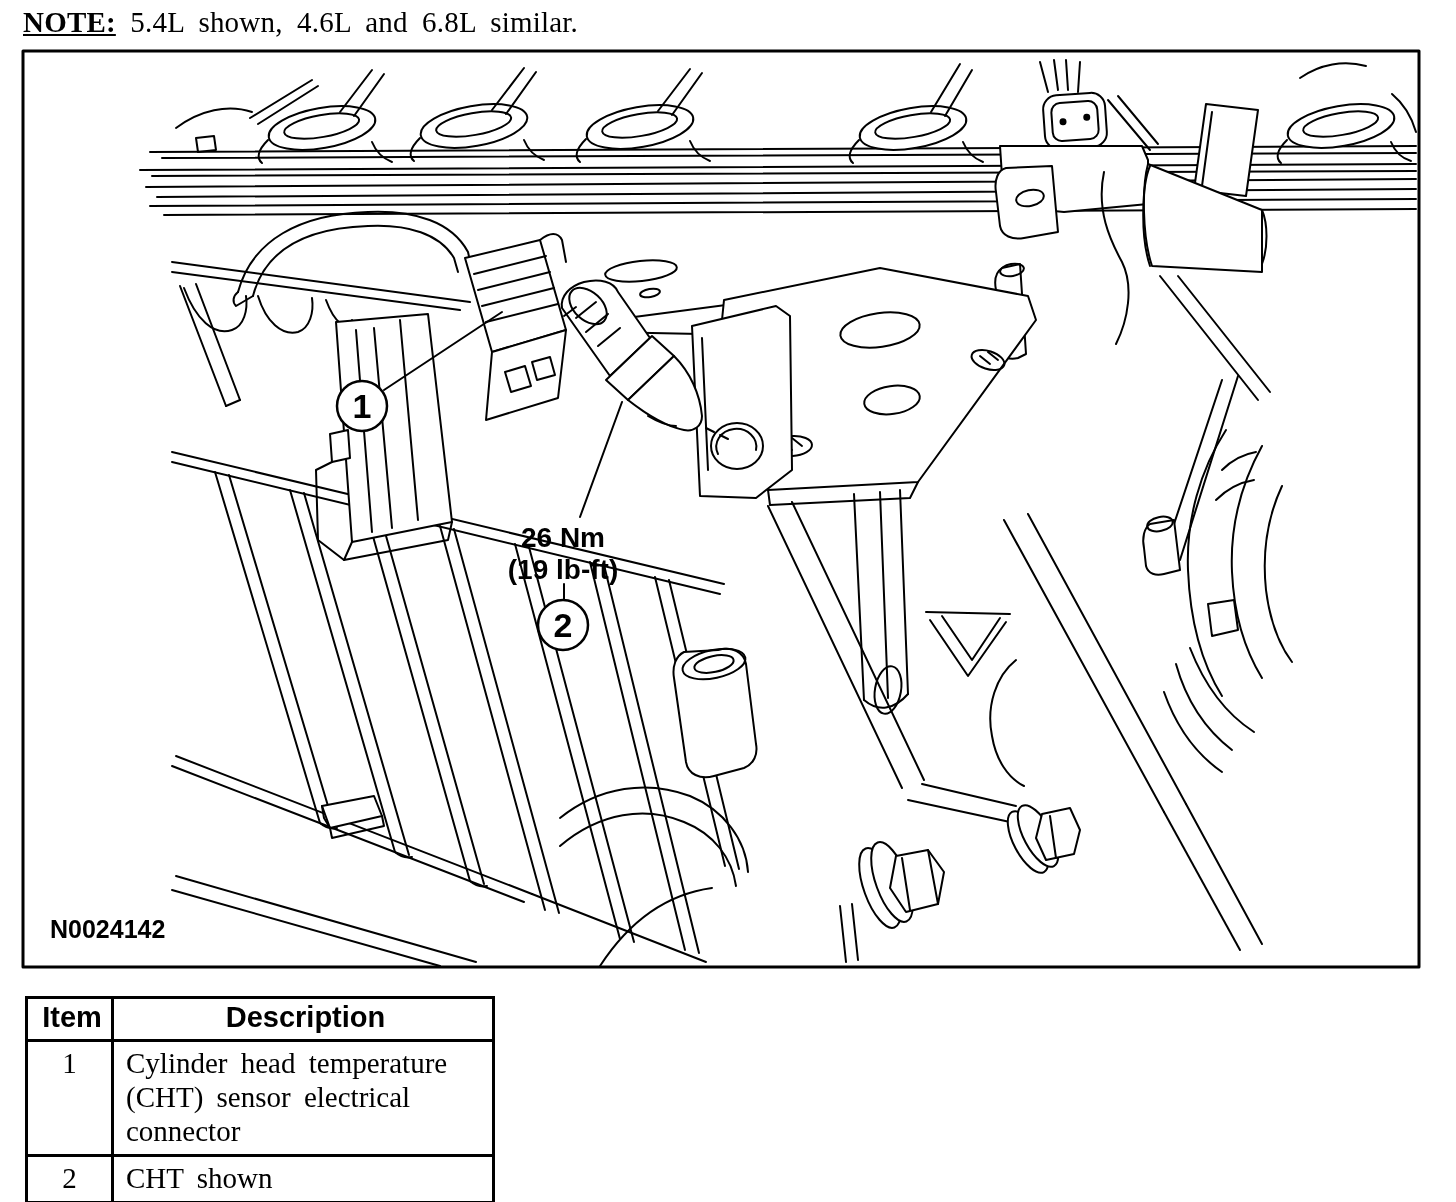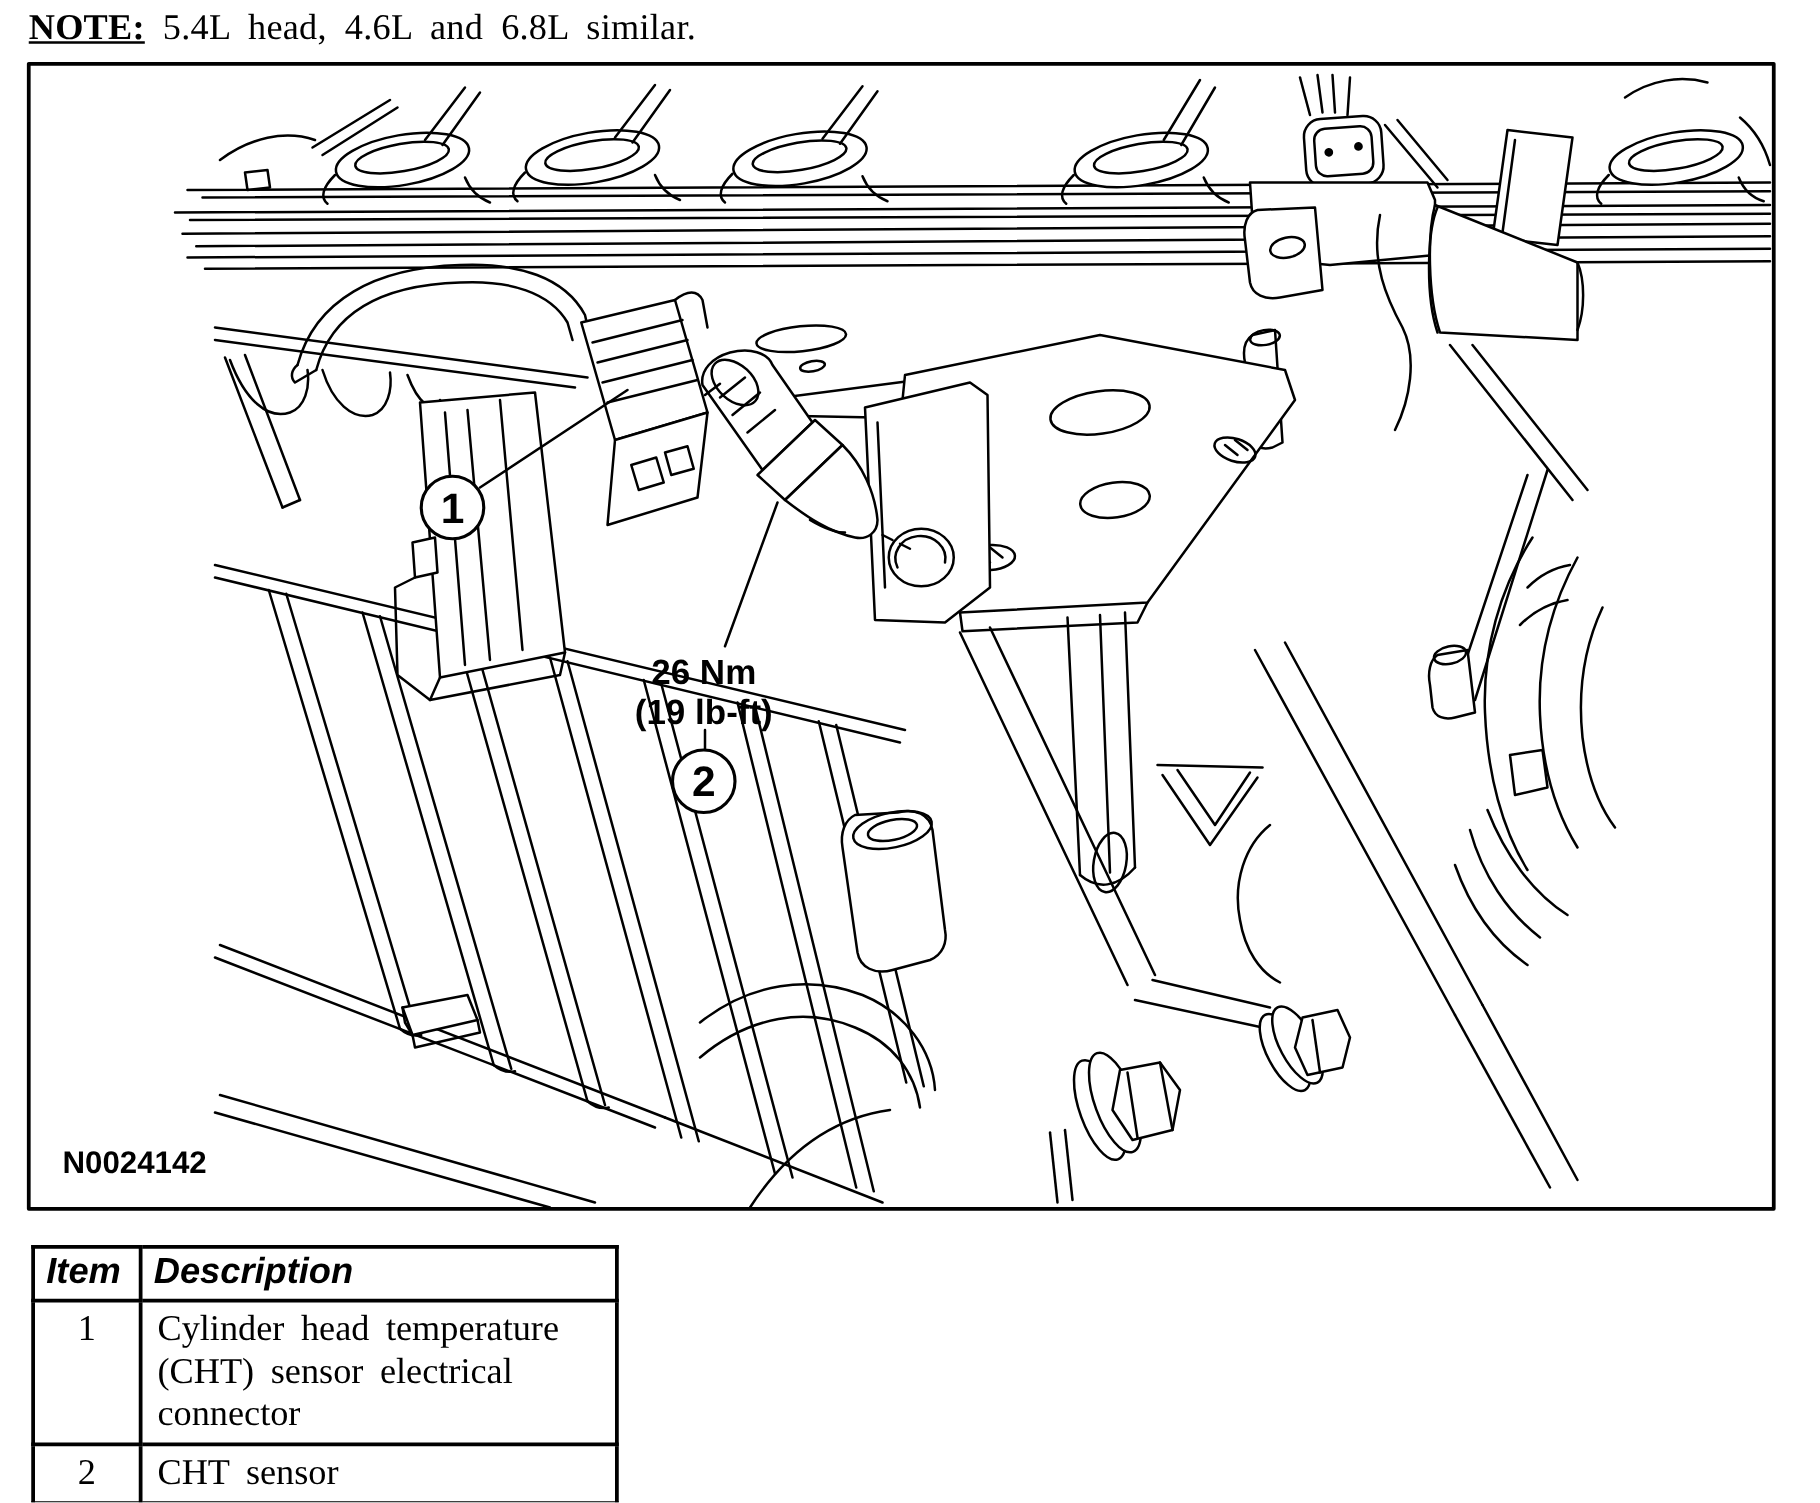--- a/index.html
+++ b/index.html
@@ -26,24 +26,23 @@
     color:#000;
   }
   .parts-table col.c-item{width:86px;}
   .parts-table th,.parts-table td{
     border:3px solid #000;
     vertical-align:top;
   }
   .parts-table th{
     font-family:"Liberation Sans", sans-serif;
     font-size:29px;font-weight:bold;
-    text-align:left;
+    text-align:center;
     padding:2px 4px 2px 9px;
     height:36px;
-    font-style:italic;
   }
   .parts-table td{
     font-size:29px;
     font-family:"Liberation Serif", serif;
     padding:4px 6px 6px 12px;
     line-height:34px;
     word-spacing:6px;
   }
   .parts-table td.item-cell{
     text-align:center;padding-left:0;padding-right:0;
@@ -51,21 +50,21 @@
   .parts-table tr.row-1 td{height:96px;}
   .parts-table tr.row-2 td{height:34px;}
 </style>
 </head>
 <body>
 
 <div class="page">
 
   <div class="note">
     <b>NOTE:</b>
-    <span>5.4L head, 4.6L and 6.8L similar.</span>
+    <span>5.4L shown, 4.6L and 6.8L similar.</span>
   </div>
 
   <svg class="art" width="1456" height="1202" viewBox="0 0 1456 1202" stroke-linecap="round" stroke-linejoin="round">
 
     <g stroke="#000" stroke-width="2" fill="none">
       <path d="M150,152 L1416,146"></path>
       <path d="M162,158 L1416,153"></path>
       <path d="M140,170 L1416,164"></path>
       <path d="M152,176 L1416,171"></path>
       <path d="M146,187 L1416,179"></path>
@@ -365,18 +364,18 @@
         <th>Description</th>
       </tr>
     </thead>
     <tbody>
       <tr class="row-1">
         <td class="item-cell">1</td>
         <td>Cylinder head temperature (CHT) sensor electrical connector</td>
       </tr>
       <tr class="row-2">
         <td class="item-cell">2</td>
-        <td>CHT sensor</td>
+        <td>CHT shown</td>
       </tr>
     </tbody>
   </table>
 
 </div>
 
 </body></html>

